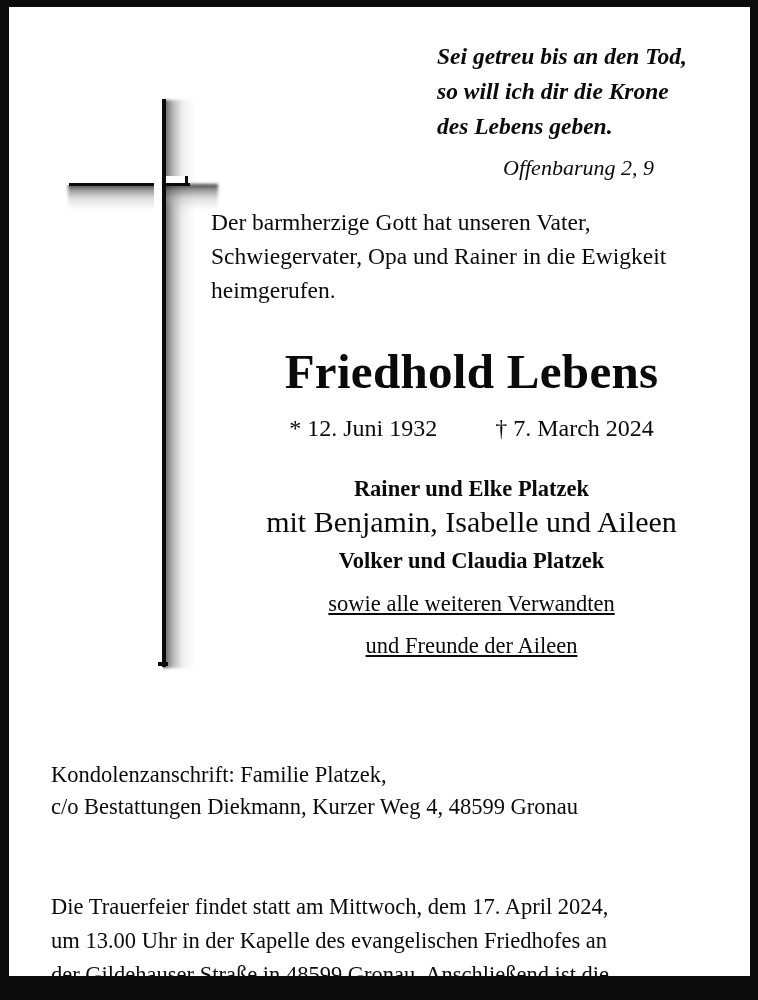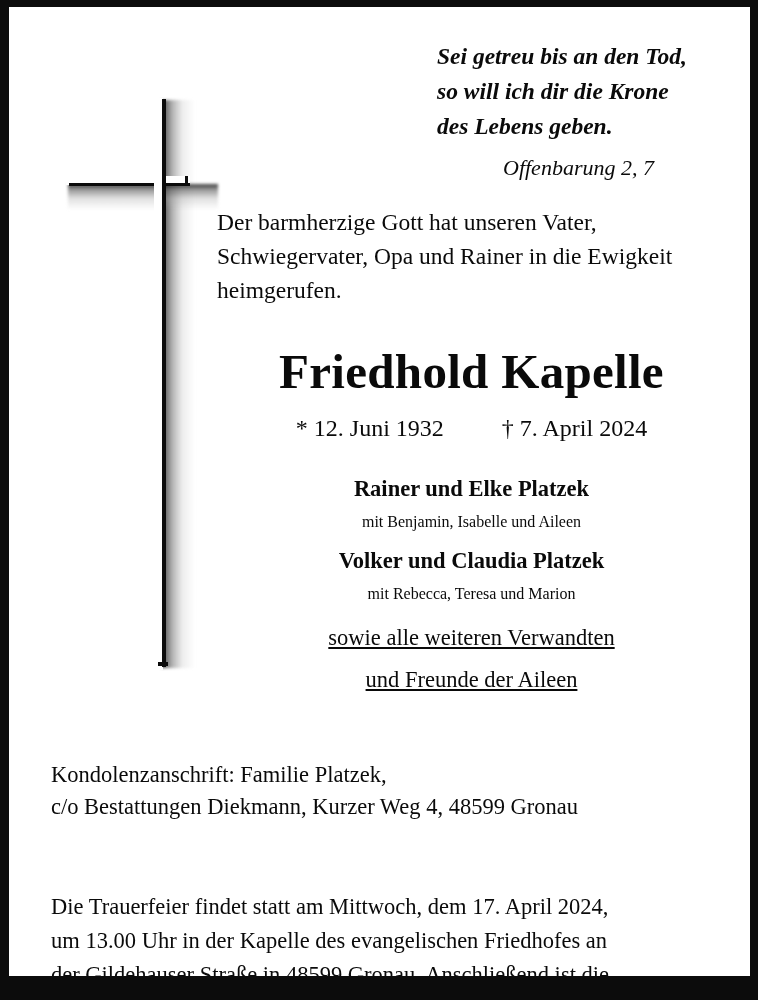--- a/index.html
+++ b/index.html
@@ -159,21 +159,20 @@
 
   
   #announcement {
     position: absolute;
     left: 202px;
     top: 198px;
     width: 520px;
     font-size: 23.5px;
     line-height: 34px;
     text-align: justify;
-    margin-left: 6px;
   }
   #announcement .last-line {
     text-align: left;
   }
 
   
   #deceased-block {
     position: absolute;
     left: 190px;
     top: 336px;
@@ -203,21 +202,21 @@
     top: 466px;
     width: 545px;
     text-align: center;
   }
   .survivor-family {
     font-size: 22.5px;
     font-weight: 700;
     line-height: 32px;
   }
   .survivor-children {
-    font-size: 16px;
+    font-size: 30px;
     line-height: 34px;
   }
   .survivor-extra {
     font-size: 22.5px;
     line-height: 42px;
   }
   #survivor-group-2 { margin-top: 6px; }
   #survivors-closing { margin-top: 6px; text-decoration: underline; }
 
   
@@ -260,48 +259,47 @@
       <div class="cross-horz-tip"></div>
       <div class="cross-vert-over-highlight"></div>
       <div class="cross-vert-over-stroke"></div>
       <div class="cross-vert-foot"></div>
     </div>
 
     <div id="verse-block">
       <div class="verse-line">Sei getreu bis an den Tod,</div>
       <div class="verse-line">so will ich dir die Krone</div>
       <div class="verse-line">des Lebens geben.</div>
-      <div id="verse-source">Offenbarung 2, 7</div>
+      <div id="verse-source">Offenbarung 2, 9</div>
     </div>
 
     <div id="announcement">
       <div>Der barmherzige Gott hat unseren Vater,</div>
       <div>Schwiegervater, Opa und Rainer in die Ewigkeit</div>
       <div class="last-line">heimgerufen.</div>
     </div>
 
     <div id="deceased-block">
-      <div id="deceased-name">Friedhold Kapelle</div>
+      <div id="deceased-name">Friedhold Lebens</div>
       <div id="deceased-dates">
         <span>*</span>
         <span>12. Juni 1932</span>
         <span class="date-sep"></span>
         <span>†</span>
-        <span>7. April 2024</span>
+        <span>7. March 2024</span>
       </div>
     </div>
 
     <div id="survivors-block">
       <div>
         <div class="survivor-family">Rainer und Elke Platzek</div>
         <div class="survivor-children">mit Benjamin, Isabelle und Aileen</div>
       </div>
       <div id="survivor-group-2">
         <div class="survivor-family">Volker und Claudia Platzek</div>
-        <div class="survivor-children">mit Rebecca, Teresa und Marion</div>
       </div>
       <div id="survivors-closing">
         <div class="survivor-extra">sowie alle weiteren Verwandten</div>
         <div class="survivor-extra">und Freunde der Aileen</div>
       </div>
     </div>
 
     <div id="condolence-block">
       <div>Kondolenzanschrift: Familie Platzek,</div>
       <div>c/o Bestattungen Diekmann, Kurzer Weg 4, 48599 Gronau</div>

